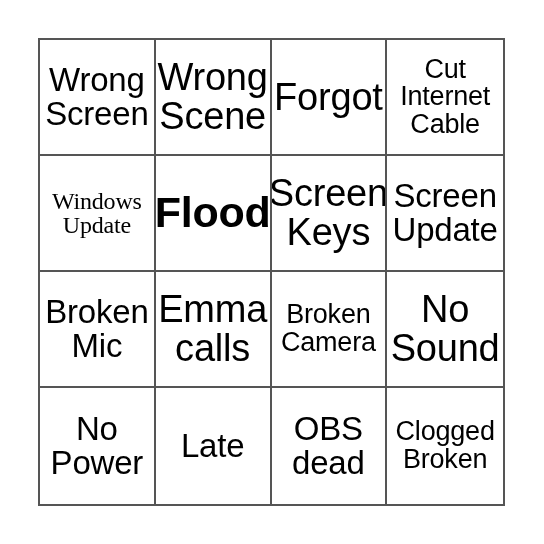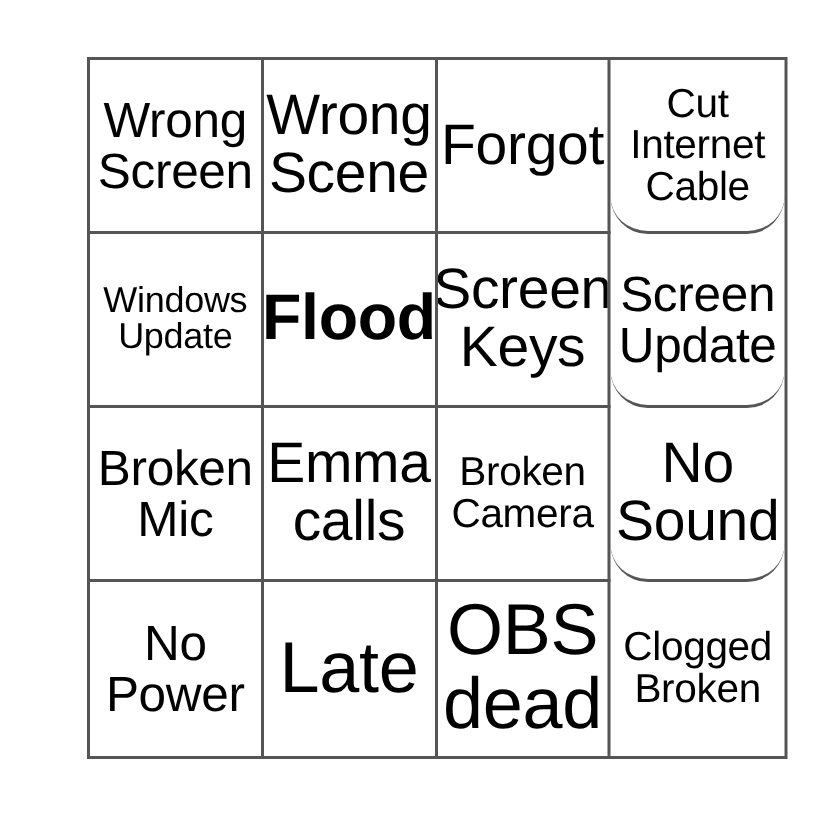--- a/index.html
+++ b/index.html
@@ -20,57 +20,56 @@
     left: 38px;
     top: 38px;
     width: 467px;
     height: 468px;
     box-sizing: border-box;
     border: 2px solid #555555;
     display: grid;
     grid-template-columns: repeat(4, 1fr);
     grid-template-rows: repeat(4, 1fr);
     background: #ffffff;
-    margin-left: 20px;
   }
 
   .bingo-row {
     display: contents;
   }
 
   .bingo-cell {
     box-sizing: border-box;
     border-right: 2px solid #555555;
     border-bottom: 2px solid #555555;
     display: flex;
     align-items: center;
     justify-content: center;
     text-align: center;
     overflow: hidden;
     padding: 1px 2px;
   }
   
-  .bingo-cell.col-last { border-right: none; border-radius: 25px; }
+  .bingo-cell.col-last { border-right: none; }
   .bingo-cell.row-last { border-bottom: none; }
 
   .cell-text {
     color: #000000;
     line-height: 1.02;
     letter-spacing: -0.2px;
     white-space: pre-line;
     display: block;
   }
 
   
-  .fs-xs   { font-size: 24px; }
+  .fs-xs   { font-size: 24px; font-family: Liberation Serif, serif; }
   .fs-sm   { font-size: 27px; }
   .fs-md   { font-size: 33px; }
   .fs-lg   { font-size: 38px; }
   .fs-xl   { font-size: 43px; font-weight: bold; }
-  .fs-xxl  { font-size: 48px; }
+  .fs-xxl  { font-size: 33px; }
 </style>
 </head>
 <body>
 
 <div id="bingo-card">
 
   <div class="bingo-row">
     <div class="bingo-cell">
       <span class="cell-text fs-md">Wrong
 Screen</span>

